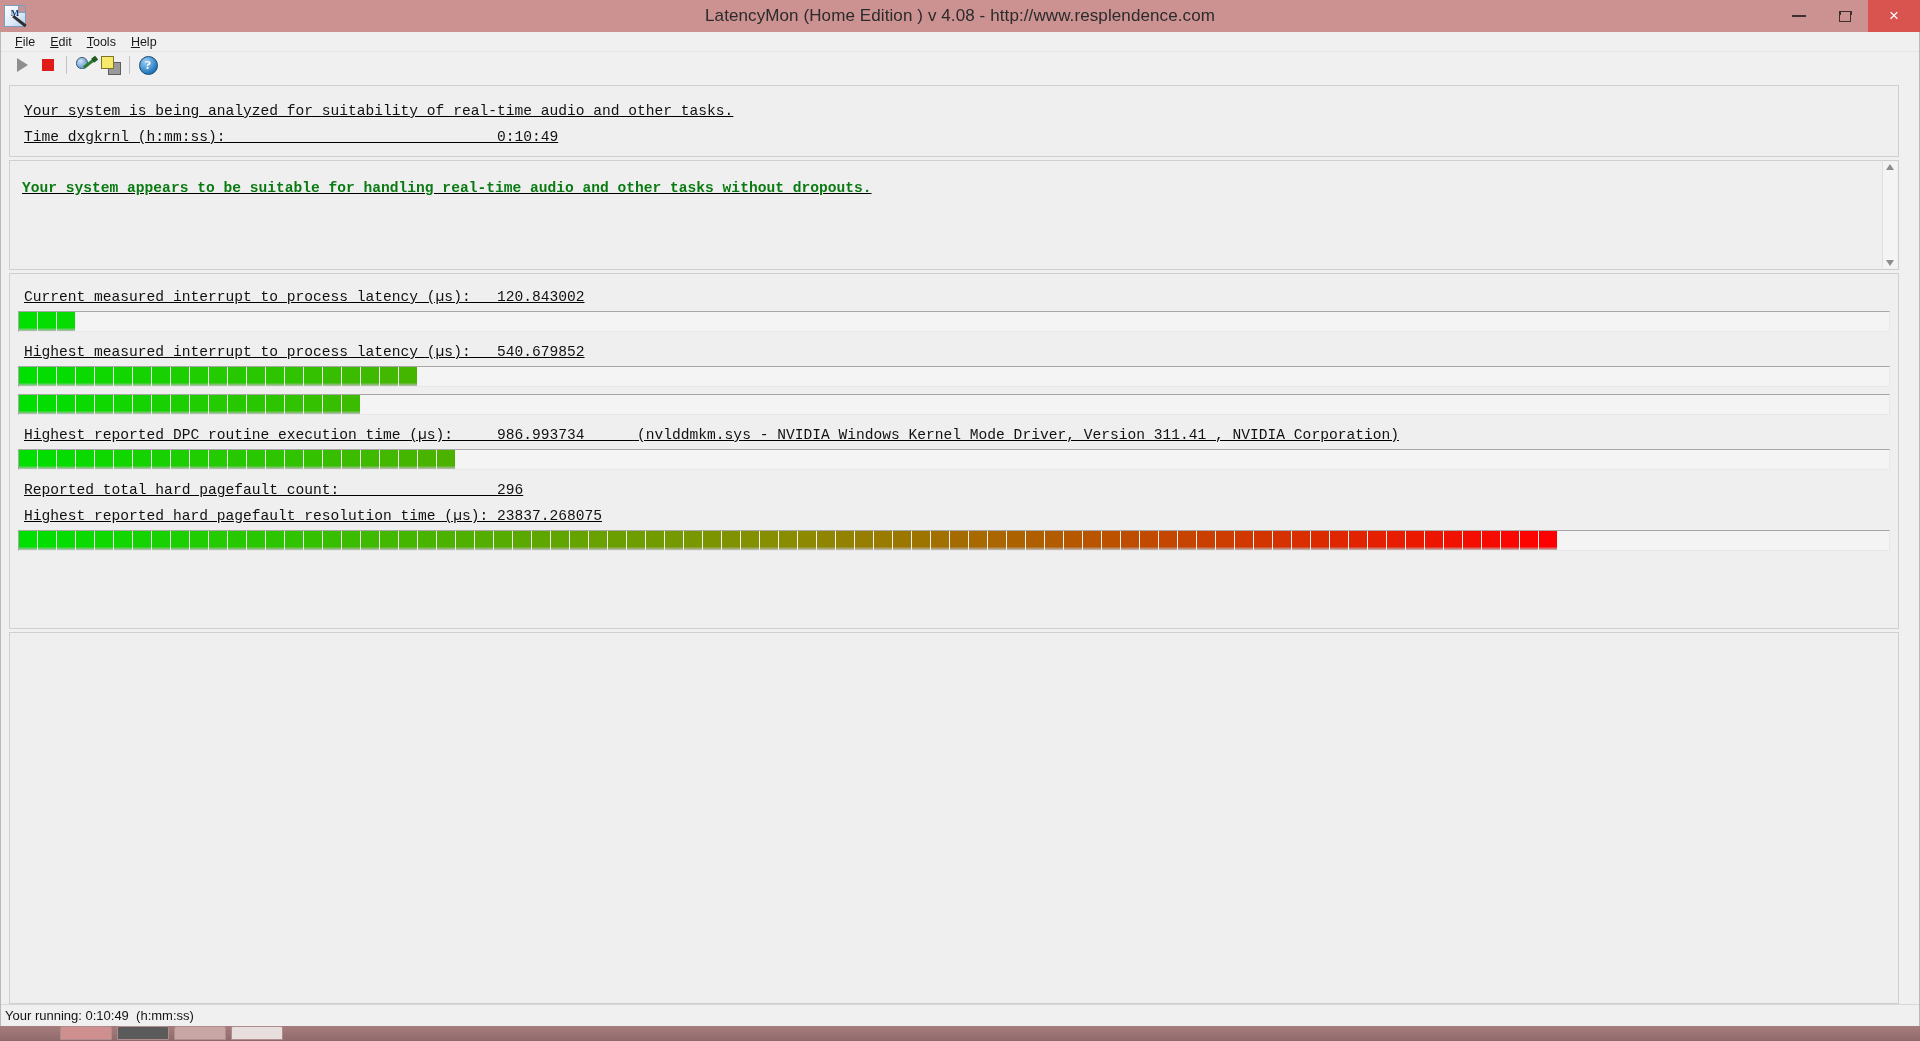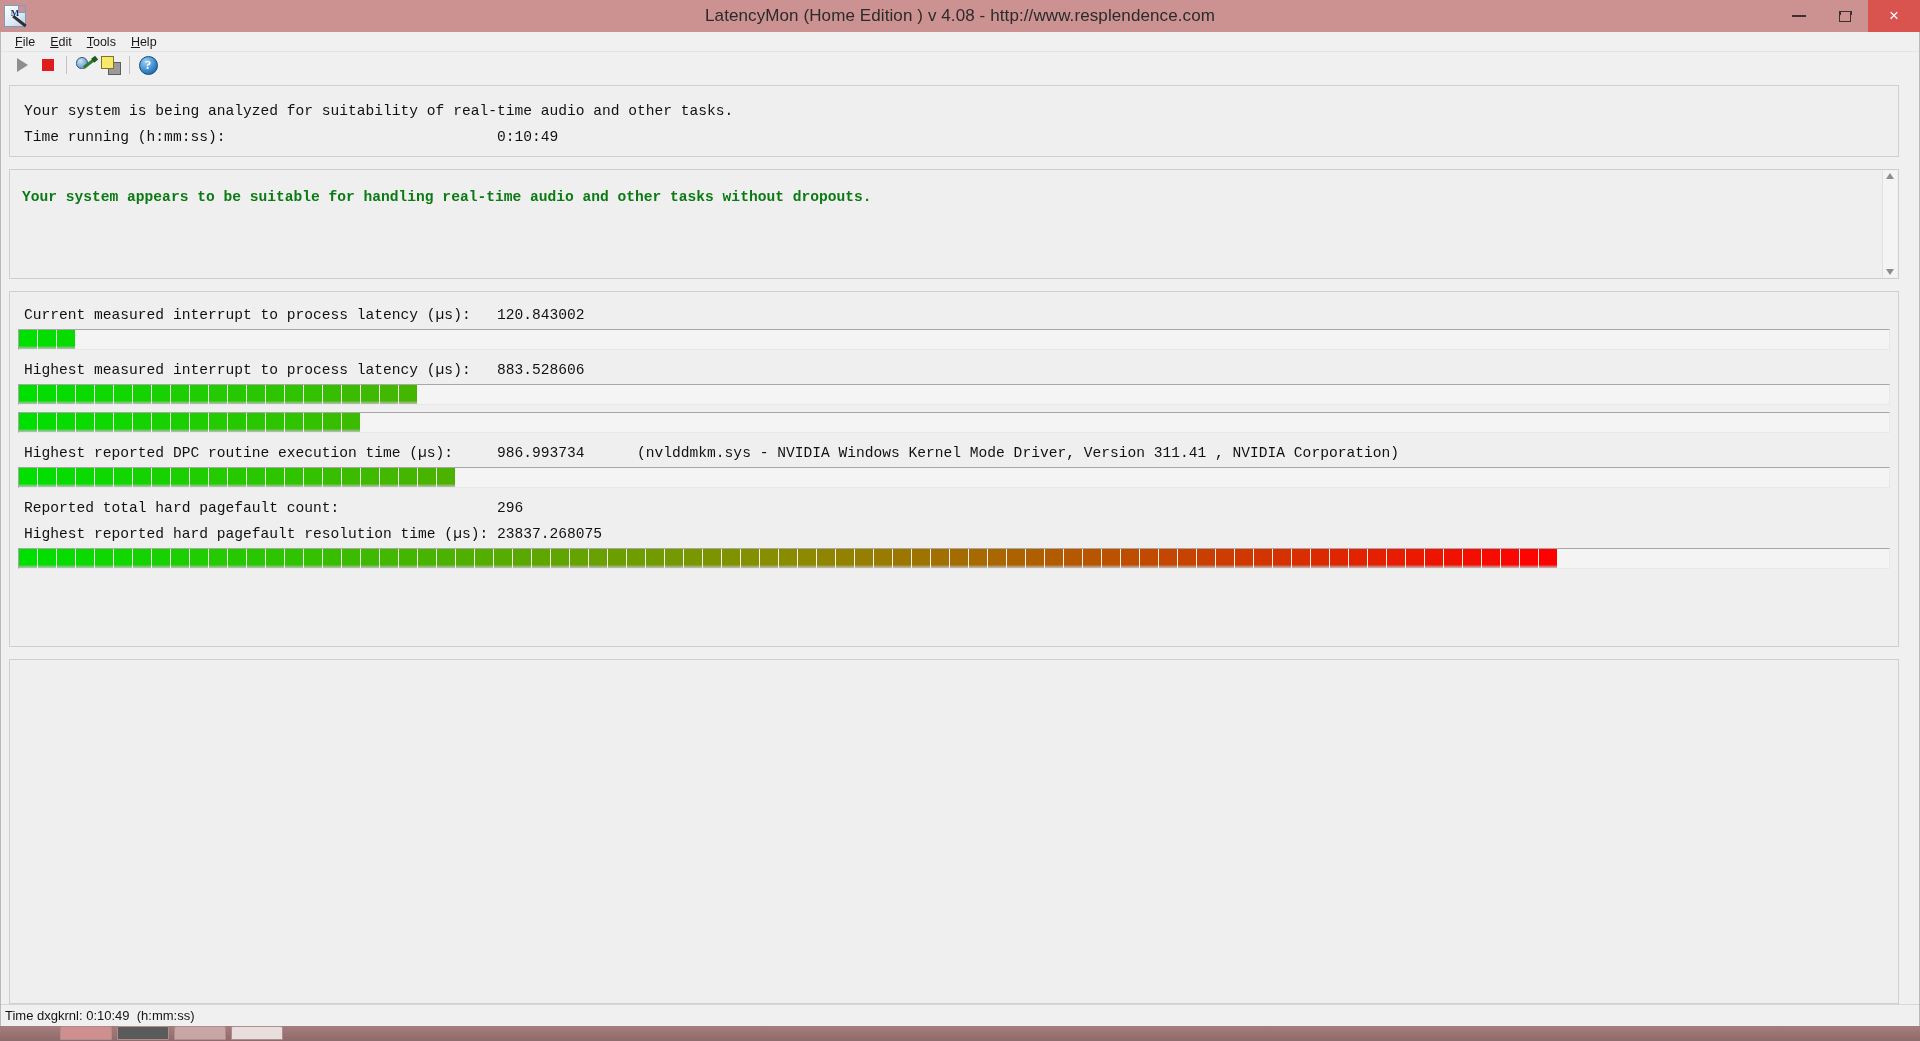--- a/index.html
+++ b/index.html
@@ -166,22 +166,23 @@
   .tab.active {
     background: #f0f0f0;
     border: 1px dotted #6b6b6b;
     border-right: 1px solid #c9c9c9;
     padding: 2px 13px 3px 13px;
   }
 
   
   .panels {
     flex: 1 1 auto; display: flex; flex-direction: column;
-    gap: 12px; padding: 7px 20px 0 8px;
+    gap: 3px; padding: 7px 20px 0 8px;
     background: #f0f0f0;
+    text-decoration: underline;
   }
   .panel {
     background: #efefef;
     border: 1px solid #cfcfcf;
     position: relative;
   }
   .panel-info   { flex: 0 0 72px; padding: 12px 0 0 0; }
   .panel-verdict{ flex: 0 0 110px; padding: 16px 0 0 0; position: relative; }
   .panel-metrics{ flex: 0 0 356px; padding: 10px 0 0 0; }
   .panel-blank  { flex: 1 1 auto; border: 1px solid #cfcfcf; background: #efefef; }
@@ -323,21 +324,21 @@
       <div class="tb-btn">
         <span class="ic-help">?</span>
       </div>
     </div>
 
 
     <div class="panels">
 
       <div class="panel panel-info">
         <div class="mono row-line">Your system is being analyzed for suitability of real-time audio and other tasks.</div>
-        <div class="mono row-line" id="time-running-row">Time running (h:mm:ss):                               0:10:49</div>
+        <div class="mono row-line" id="time-running-row">Time dxgkrnl (h:mm:ss):                               0:10:49</div>
       </div>
 
       <div class="panel panel-verdict">
         <div class="verdict">Your system appears to be suitable for handling real-time audio and other tasks without dropouts.</div>
         <div class="vscroll">
           <span class="arr up"></span>
           <span class="arr down"></span>
         </div>
       </div>
 
@@ -346,21 +347,21 @@
             <div class="metric-label">Current measured interrupt to process latency (µs):   120.843002</div>
             <div class="bar-track">
               <div class="bar-fill">
                 <div class="seg" style="background: linear-gradient(rgb(0, 224, 0) 0%, rgb(0, 224, 0) 82%, rgba(0, 0, 0, 0.22) 100%);"></div>
                 <div class="seg" style="background: linear-gradient(rgb(3, 222, 0) 0%, rgb(3, 222, 0) 82%, rgba(0, 0, 0, 0.22) 100%);"></div>
                 <div class="seg" style="background: linear-gradient(rgb(7, 220, 0) 0%, rgb(7, 220, 0) 82%, rgba(0, 0, 0, 0.22) 100%);"></div>
               </div>
             </div>
           </div>
           <div class="metric">
-            <div class="metric-label">Highest measured interrupt to process latency (µs):   883.528606</div>
+            <div class="metric-label">Highest measured interrupt to process latency (µs):   540.679852</div>
             <div class="bar-track">
               <div class="bar-fill">
                 <div class="seg" style="background: linear-gradient(rgb(0, 224, 0) 0%, rgb(0, 224, 0) 82%, rgba(0, 0, 0, 0.22) 100%);"></div>
                 <div class="seg" style="background: linear-gradient(rgb(3, 222, 0) 0%, rgb(3, 222, 0) 82%, rgba(0, 0, 0, 0.22) 100%);"></div>
                 <div class="seg" style="background: linear-gradient(rgb(7, 220, 0) 0%, rgb(7, 220, 0) 82%, rgba(0, 0, 0, 0.22) 100%);"></div>
                 <div class="seg" style="background: linear-gradient(rgb(10, 218, 0) 0%, rgb(10, 218, 0) 82%, rgba(0, 0, 0, 0.22) 100%);"></div>
                 <div class="seg" style="background: linear-gradient(rgb(14, 216, 0) 0%, rgb(14, 216, 0) 82%, rgba(0, 0, 0, 0.22) 100%);"></div>
                 <div class="seg" style="background: linear-gradient(rgb(17, 214, 0) 0%, rgb(17, 214, 0) 82%, rgba(0, 0, 0, 0.22) 100%);"></div>
                 <div class="seg" style="background: linear-gradient(rgb(21, 211, 0) 0%, rgb(21, 211, 0) 82%, rgba(0, 0, 0, 0.22) 100%);"></div>
                 <div class="seg" style="background: linear-gradient(rgb(24, 209, 0) 0%, rgb(24, 209, 0) 82%, rgba(0, 0, 0, 0.22) 100%);"></div>
@@ -525,21 +526,21 @@
                 <div class="seg" style="background: linear-gradient(rgb(255, 0, 0) 0%, rgb(255, 0, 0) 82%, rgba(0, 0, 0, 0.22) 100%);"></div>
               </div>
             </div>
           </div>
         </div>
 
       <div class="panel panel-blank"></div>
     </div>
 
     <div class="statusbar">
-      <span>Time dxgkrnl: 0:10:49  (h:mm:ss)</span>
+      <span>Your running: 0:10:49  (h:mm:ss)</span>
     </div>
   </div>
 
   <div class="taskbar">
     <div class="tb-item ie"></div>
     <div class="tb-item dk"></div>
     <div class="tb-item"></div>
     <div class="tb-item w"></div>
   </div>
 </div>

